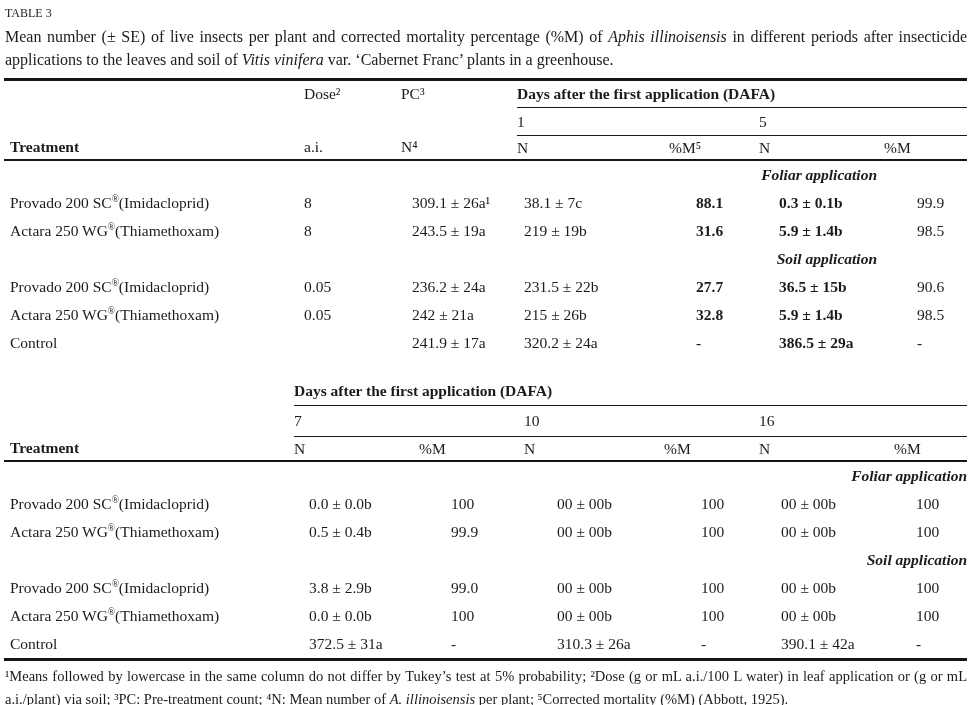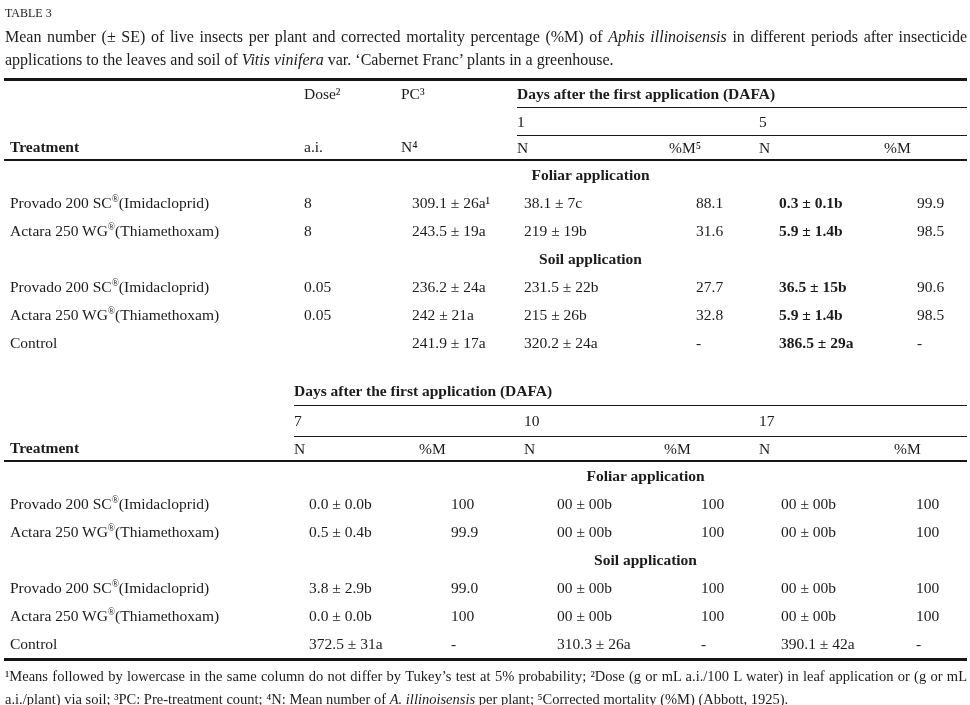--- a/index.html
+++ b/index.html
@@ -55,28 +55,28 @@
   .t1 tr.h1 td { height: 26px; }
   .t1 tr.h2 td { height: 27px; }
   .t2 tr.h1 td { height: 29px; }
   .t2 tr.h2 td { height: 30px; }
   tr.h3 td { height: 23px; border-bottom: 2px solid #161616; }
   td.uline { border-bottom: 1.5px solid #1a1a1a; }
 
   tbody td { height: 28px; }
 
   
-  td.sec { text-align: center; font-weight: bold; }
+  td.sec { text-align: right; font-weight: bold; font-style: italic; }
   .t1 td.sec { padding-right: 90px; }
   .t2 td.sec { padding-left: 30px; }
 
   
   .t1 td.p2 { padding-left: 11px; }
   .t1 td.p3 { padding-left: 7px;  }
-  .t1 td.p4 { padding-left: 27px; }
+  .t1 td.p4 { padding-left: 27px; font-weight: bold; }
   .t1 td.p5 { padding-left: 20px; font-weight: bold; }
   .t1 td.p6 { padding-left: 33px; }
 
   .t2 td.p1 { padding-left: 15px; margin-top: 36px; }
   .t2 td.p2 { padding-left: 32px; }
   .t2 td.p3 { padding-left: 33px; }
   .t2 td.p4 { padding-left: 37px; }
   .t2 td.p5 { padding-left: 22px; }
   .t2 td.p6 { padding-left: 22px; }
 
@@ -208,21 +208,21 @@
       <tr class="h1">
         <td class="c0"></td>
         <td colspan="6" class="center bold uline">Days after the first application (DAFA)</td>
       </tr>
       <tr class="h2">
         <td></td>
         <td class="center uline">7</td>
         <td class="uline"></td>
         <td class="center uline">10</td>
         <td class="uline"></td>
-        <td class="center uline">17</td>
+        <td class="center uline">16</td>
         <td class="uline"></td>
       </tr>
       <tr class="h3">
         <td class="c0 bold">Treatment</td>
         <td class="center">N</td>
         <td class="center">%M</td>
         <td class="center">N</td>
         <td class="center">%M</td>
         <td class="center">N</td>
         <td class="center">%M</td>

